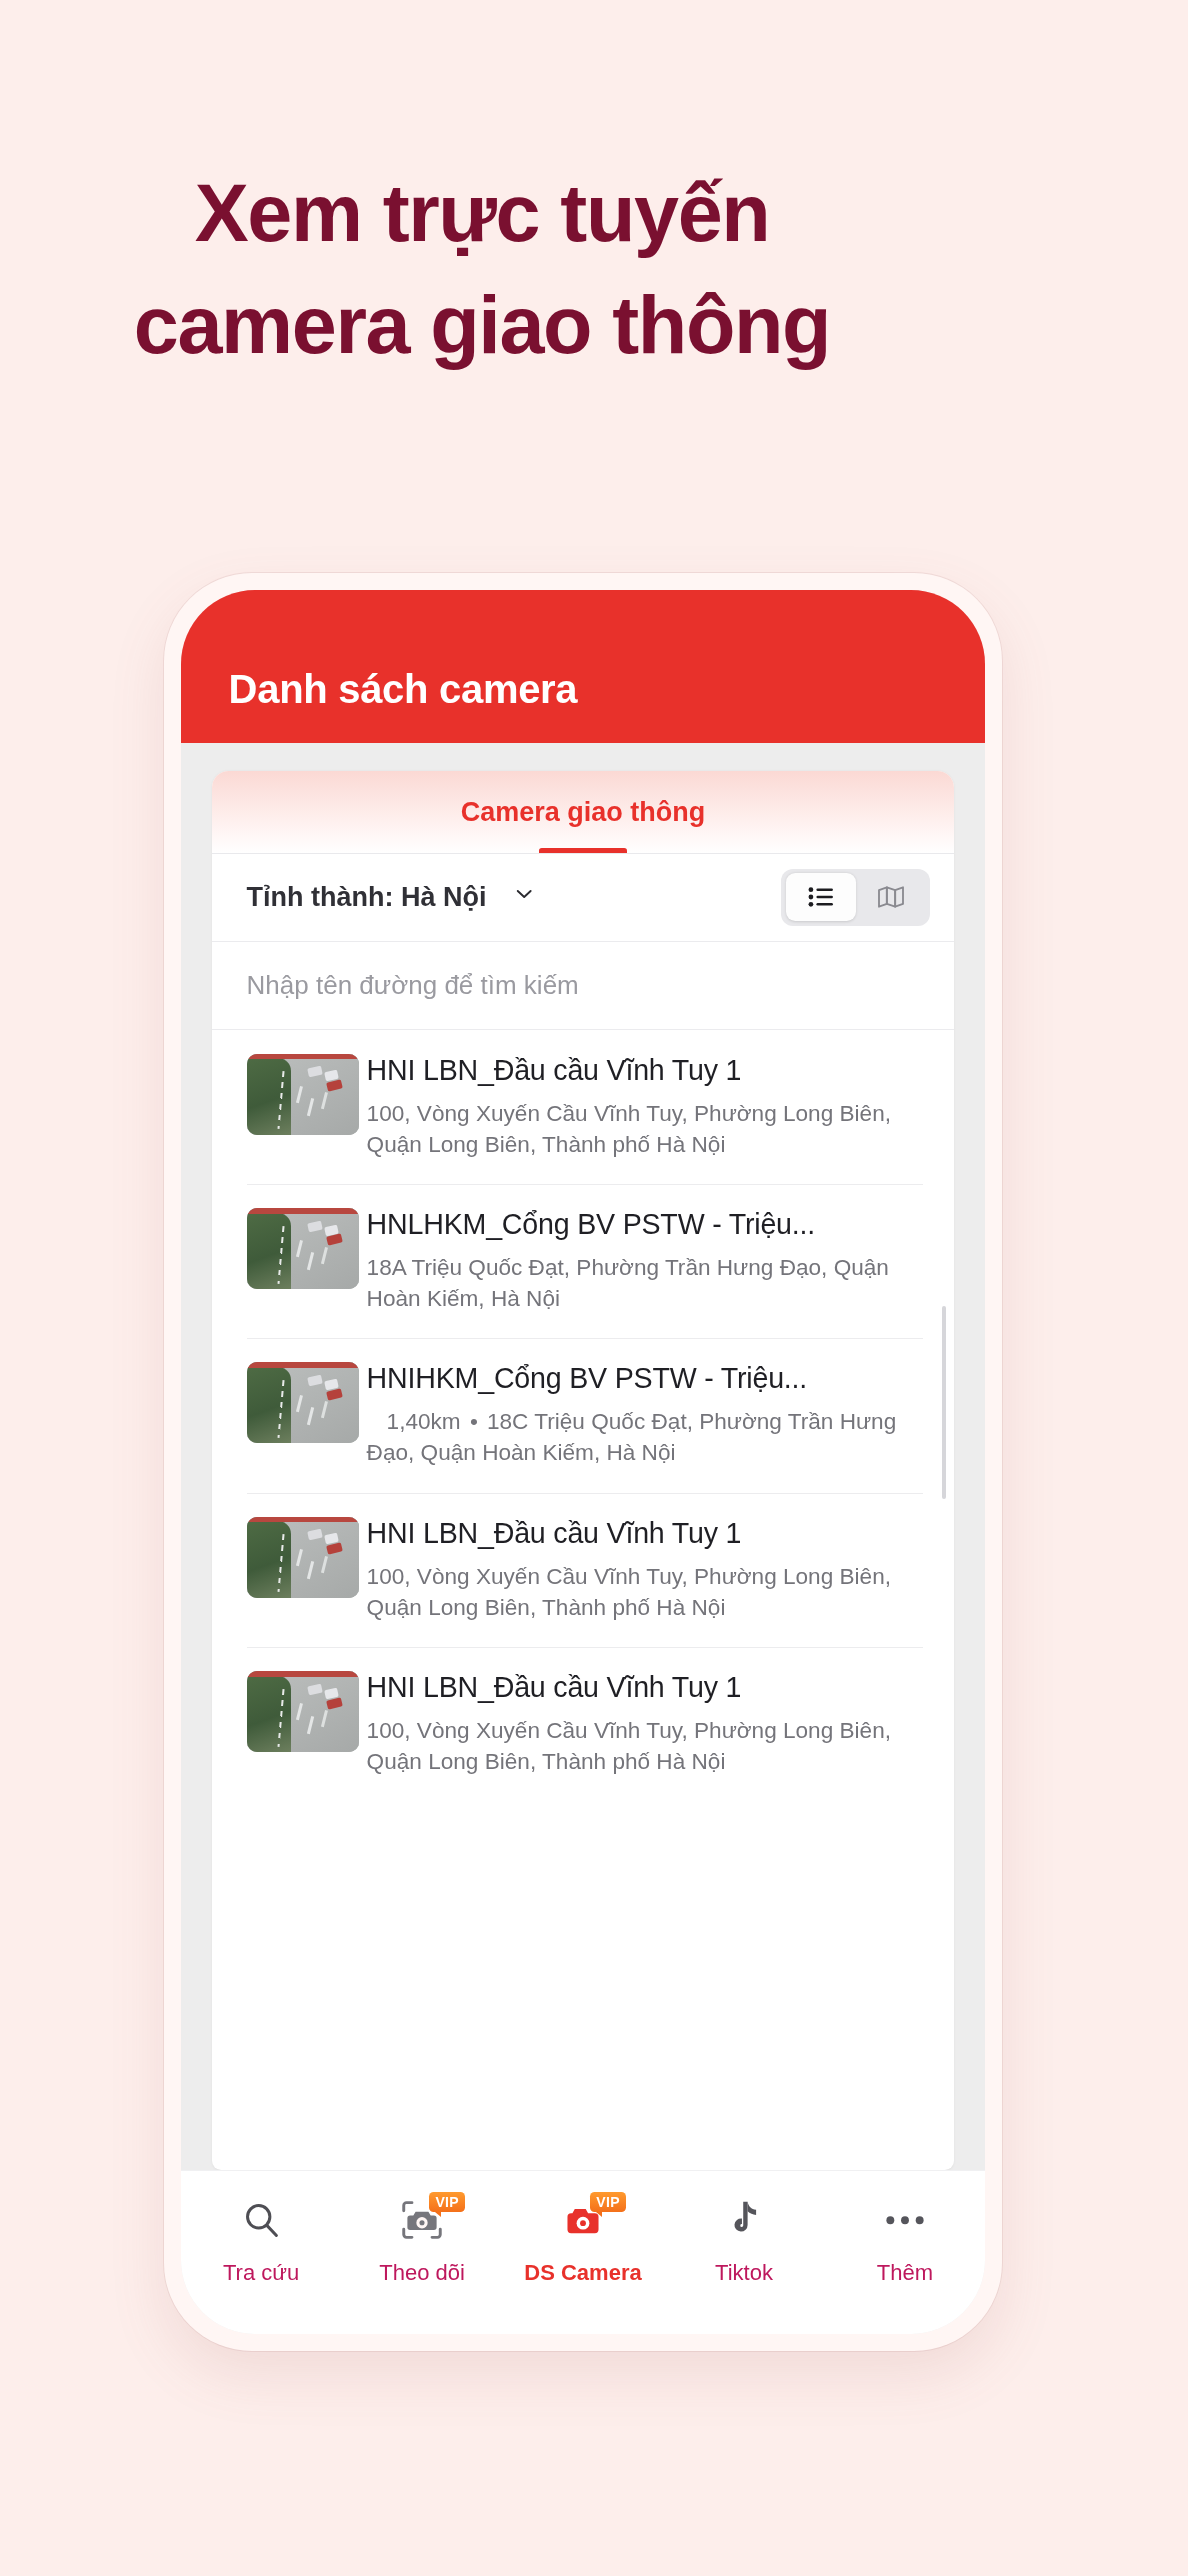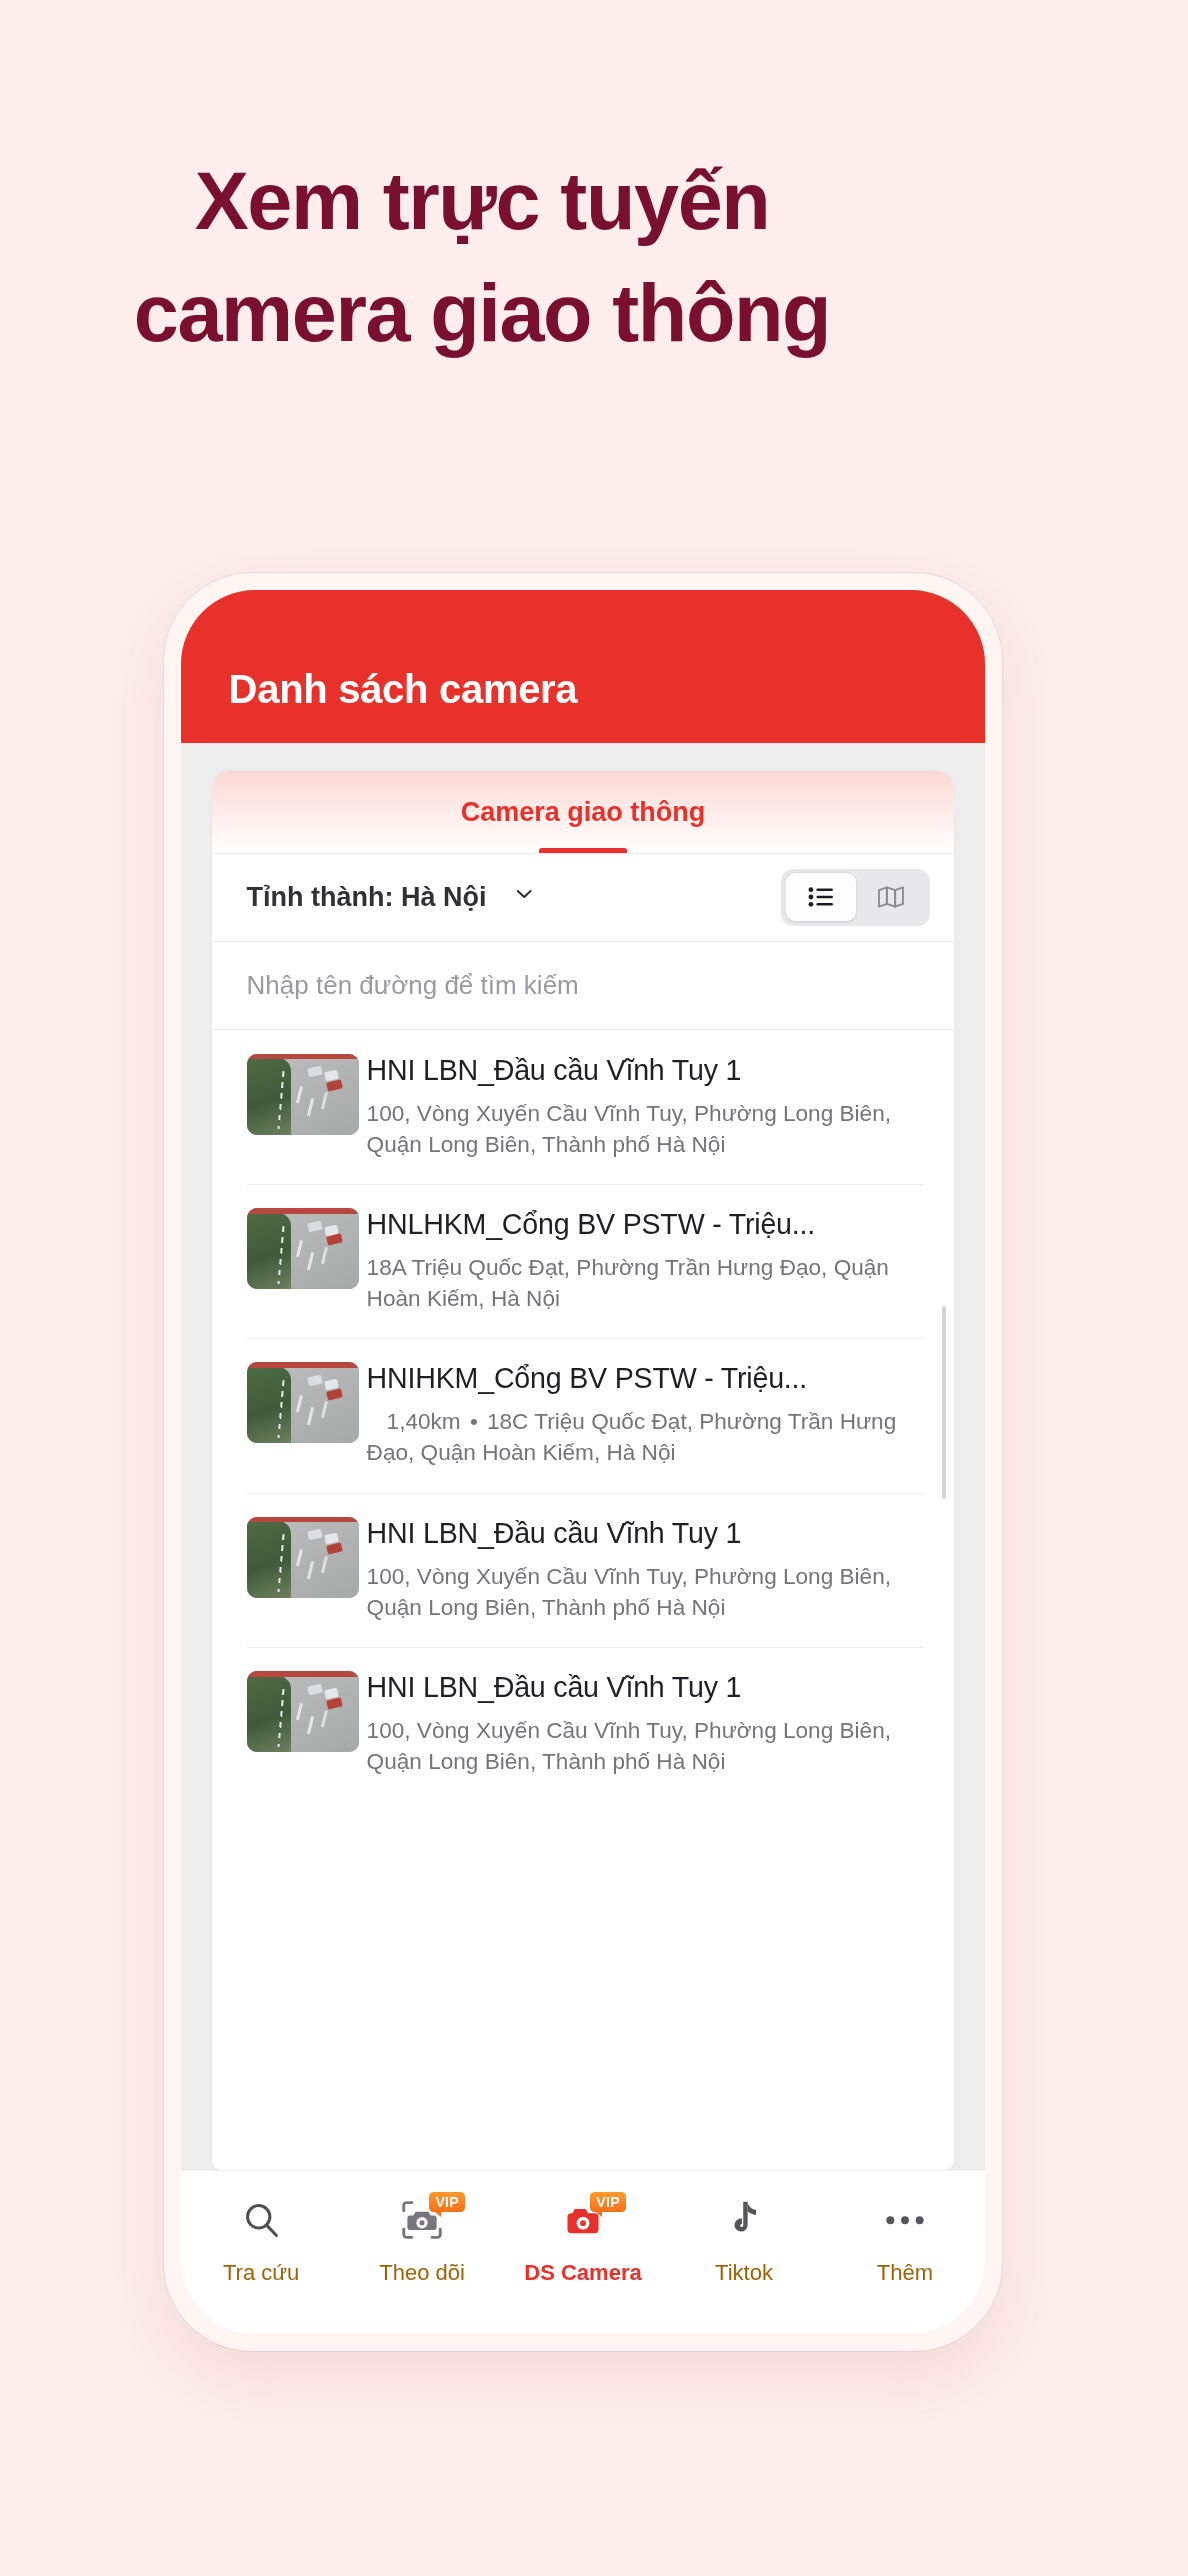--- a/index.html
+++ b/index.html
@@ -6,21 +6,21 @@
   html, body {
     width:1188px; height:2576px;
     background:#FDEEEB;
     font-family:"Liberation Sans", sans-serif;
     overflow:hidden;
   }
   .stage { position:relative; width:1188px; height:2576px; background:#FDEEEB; }
 
   
   .headline {
-    position:absolute; left:0; top:161px; width:964px;
+    position:absolute; left:0; top:173px; width:964px;
     text-align:center;
     color:#7A1030;
     font-weight:bold;
     font-size:81px;
     line-height:1.0;
     letter-spacing:-1.4px;
   }
   .headline .ln { display:block; }
   .headline .ln2 { margin-top:31px; }
 
@@ -185,21 +185,21 @@
     display:flex; align-items:flex-start;
     padding-top:24px;
     border-top:0.9px solid #F0F0F2;
   }
   .nav-item {
     flex:1 1 20%;
     display:flex; flex-direction:column; align-items:center; gap:14.7px;
     position:relative;
   }
   .nav-ic { width:57px; height:50px; position:relative; display:flex; align-items:center; justify-content:center; }
-  .nav-lb { font-size:22px; color:#a16207; }
+  .nav-lb { font-size:22px; color:#be185d; }
   .nav-item.active .nav-lb { color:#E8312B; font-weight:bold; }
   .vip {
     position:absolute; right:-14.7px; top:-3.7px;
     background:linear-gradient(180deg,#FF9A2E 0%,#F4701A 100%);
     color:#fff; font-size:14px; font-weight:bold;
     padding:2.8px 6.4px 3.7px 6.4px; border-radius:4.6px;
     line-height:1; letter-spacing:0.3px;
   }
   .vip::after{
     content:""; position:absolute; left:6.4px; bottom:-4.6px;

